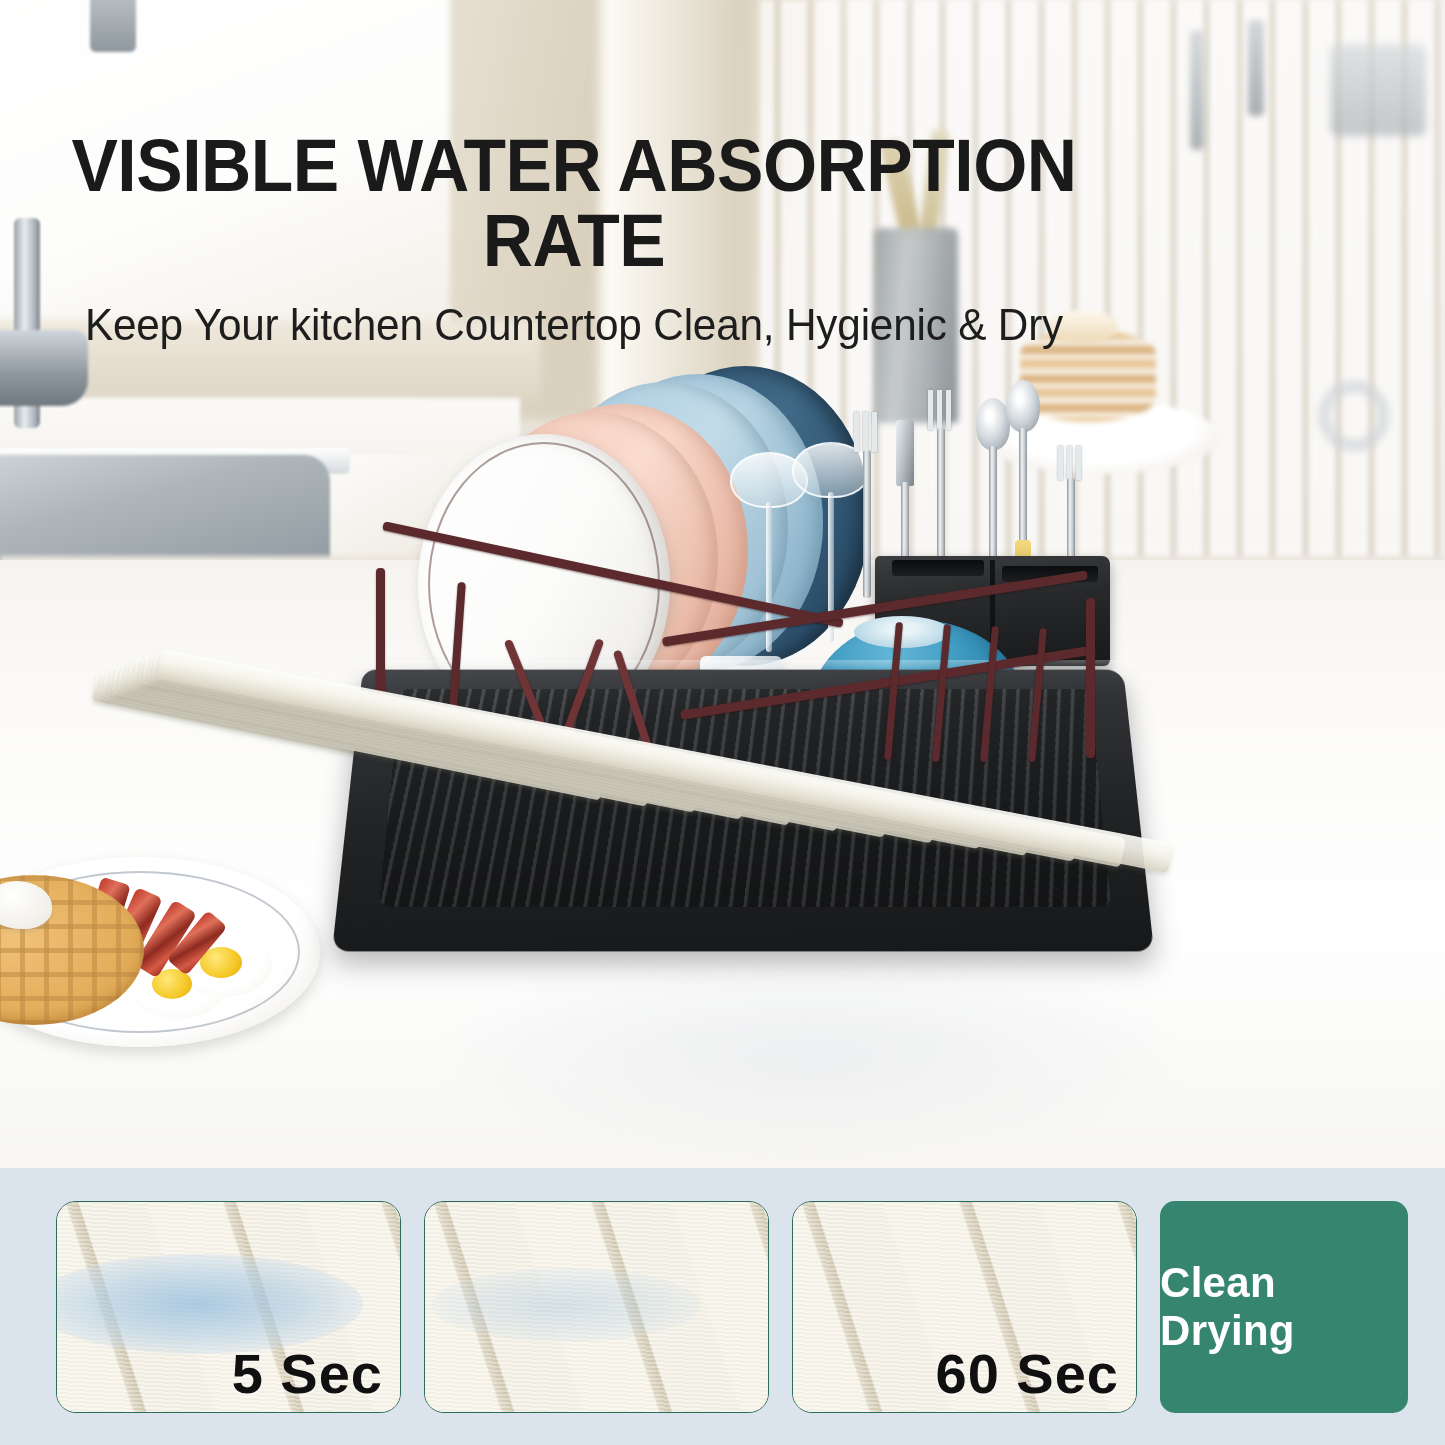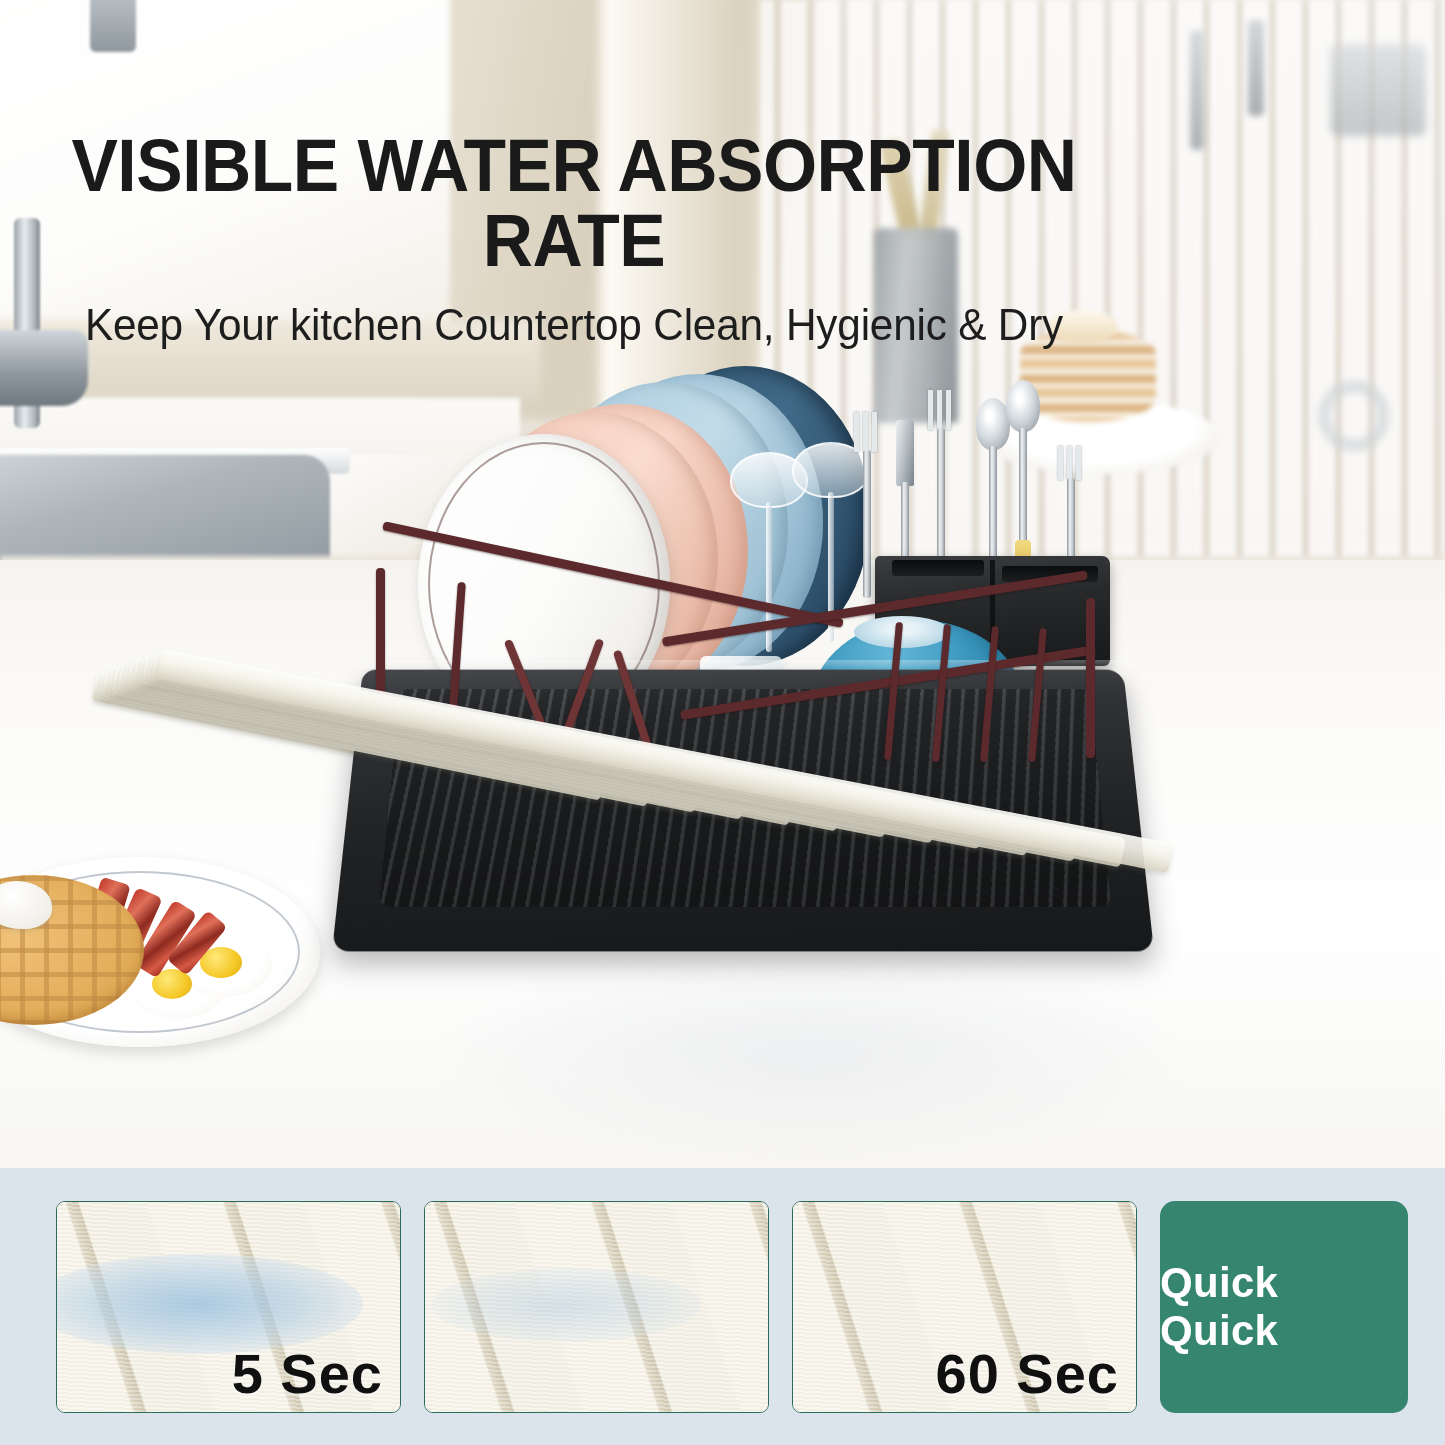--- a/index.html
+++ b/index.html
@@ -395,21 +395,21 @@
   .absorb-panel {
     position:absolute; left:0; top:1168px; width:1445px; height:277px;
     background:#dbe4ec;
   }
   .absorb-row {
     position:absolute; left:56px; top:33px;
     display:flex; gap:23px;
   }
   .ab-card {
     position:relative; width:345px; height:212px;
-    border:1.6px solid #2d6b58; border-radius:9px;
+    border:1.6px solid #2d6b58; border-radius:20px;
     overflow:hidden;
   }
   .ab-card .ab-surface {
     position:absolute; inset:0;
     background:
       repeating-linear-gradient(72deg,
         #f7f4ea 0px,#f7f4ea 72px,
         #ded7c3 74px,#cfc6ae 84px,
         #f4f1e6 86px,#f4f1e6 150px);
   }
@@ -619,19 +619,19 @@
         <div class="ab-wet" style="left:6px;top:66px;width:270px;height:74px;opacity:.45;"></div>
       </div>
 
       <div class="ab-card">
         <div class="ab-surface"></div>
         <div class="ab-grain"></div>
         <div class="ab-label">60  Sec</div>
       </div>
 
       <div class="ab-card-green">
-        <span>Quick Quick</span>
+        <span>Clean Drying</span>
       </div>
 
     </div>
   </div>
 
 </div>
 
 </body></html>

